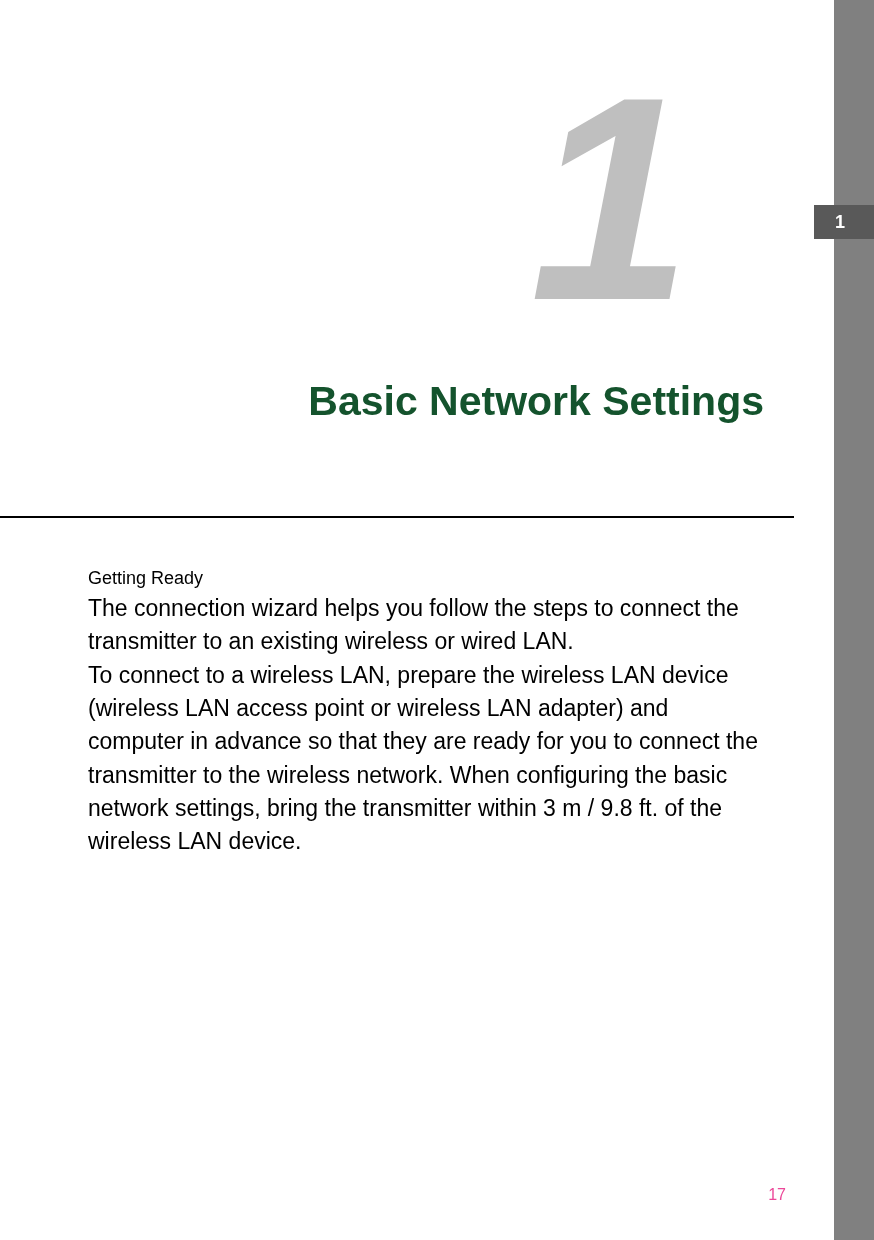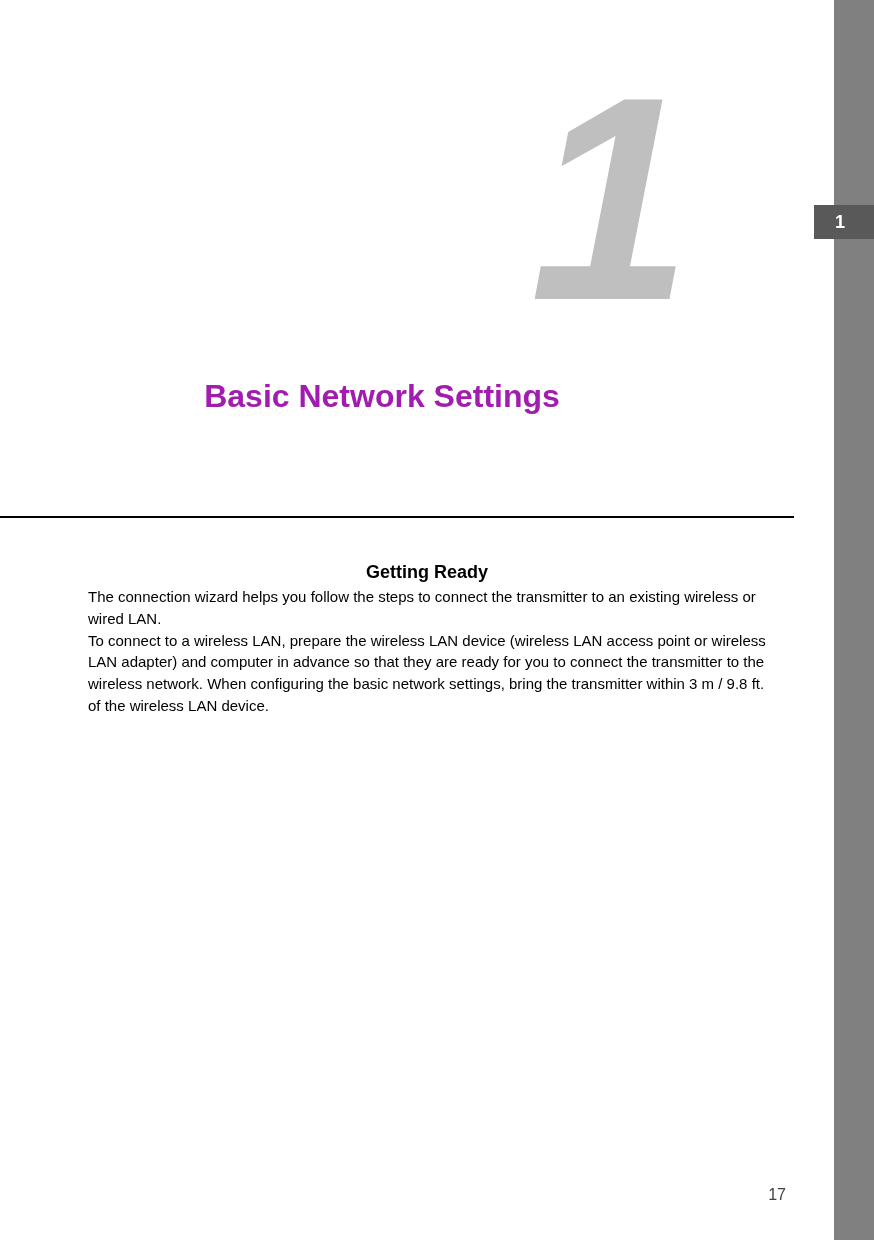--- a/index.html
+++ b/index.html
@@ -48,24 +48,24 @@
       color: #bfbfbf;
       line-height: 0.85;
       letter-spacing: -20px;
       font-family: Arial, Helvetica, sans-serif;
     }
     .chapter-title {
       position: absolute;
       top: 378px;
       left: 0;
       right: 80px;
-      text-align: center;
-      font-size: 32px;
+      text-align: right;
+      font-size: 41px;
       font-weight: bold;
-      color: #a21caf;
+      color: #14532d;
       padding-right: 30px;
     }
     .divider {
       position: absolute;
       top: 516px;
       left: 0;
       right: 80px;
       height: 2px;
       background: #000;
     }
@@ -75,35 +75,34 @@
       left: 88px;
       right: 108px;
       color: #000;
     }
     .intro-text {
       font-size: 17.5px;
       line-height: 2.05;
     }
     .section-heading {
       font-size: 18px;
-      font-weight: bold;
-      margin-top: 22px;
+      font-weight: normal;
+      margin-top: 28px;
       margin-bottom: 3px;
-      text-align: center;
     }
     .body-text {
-      font-size: 15px;
+      font-size: 23px;
       line-height: 1.45;
     }
     .page-number {
       position: absolute;
       bottom: 36px;
       right: 88px;
       font-size: 16px;
-      color: #404040;
+      color: #ec4899;
     }
   </style>
 </head>
 <body>
 
 <div class="side-bar"></div>
 
 <div class="side-tab">
   <span>1</span>
 </div>

